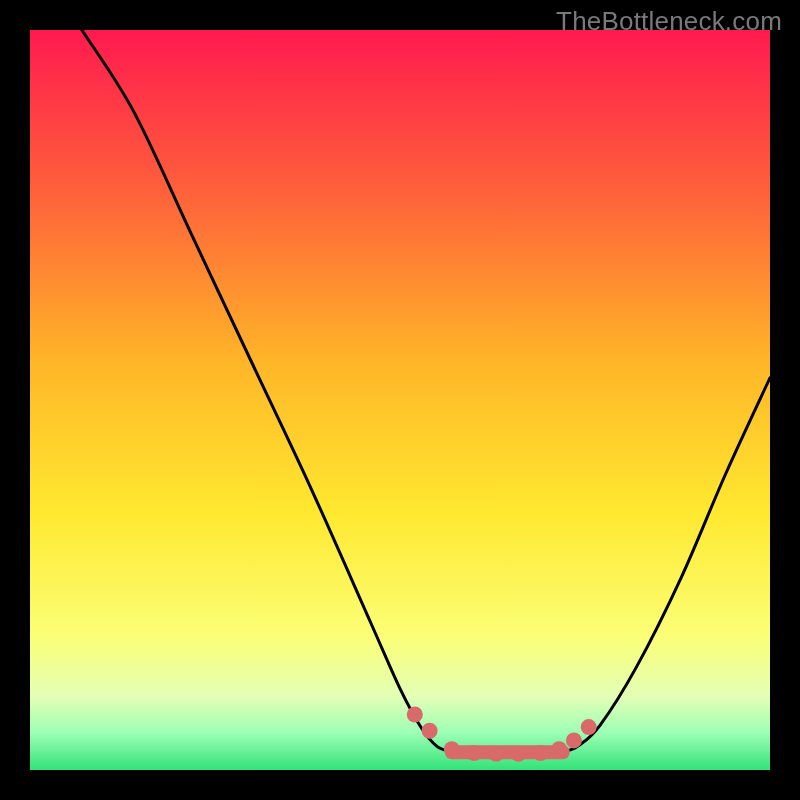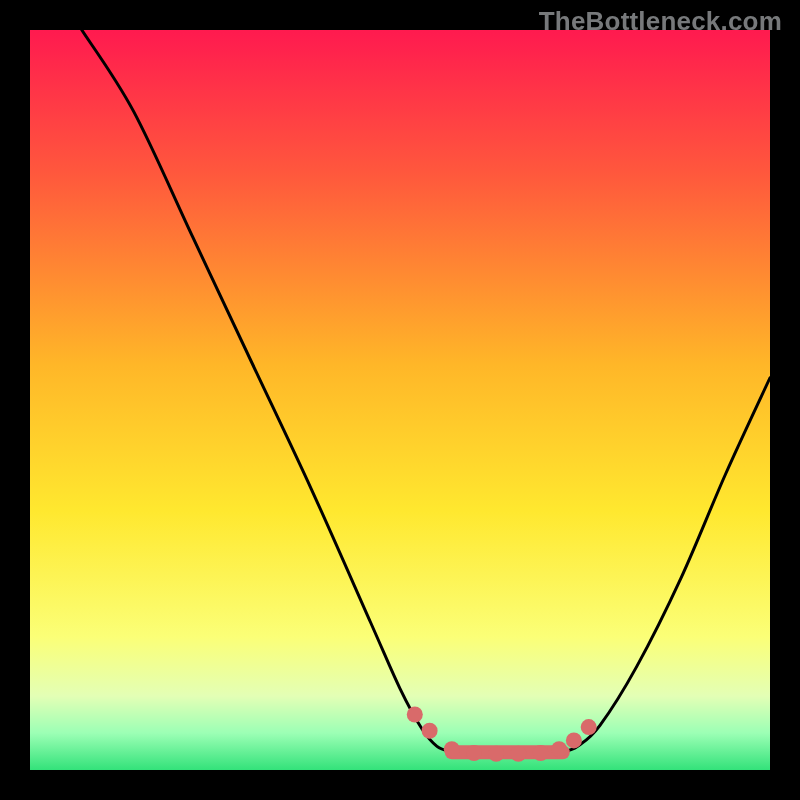--- a/index.html
+++ b/index.html
@@ -30,21 +30,21 @@
     top: 0;
     width: 100%;
     height: 100%;
   }
   .watermark {
     position: absolute;
     top: 6px;
     right: 18px;
     font-family: Arial, Helvetica, sans-serif;
     font-size: 26px;
-    font-weight: 700;
+    font-weight: 400;
     color: #77797b;
     letter-spacing: 0.2px;
   }
   svg.curve-layer {
     position: absolute;
     left: 0;
     top: 0;
     width: 100%;
     height: 100%;
   }

